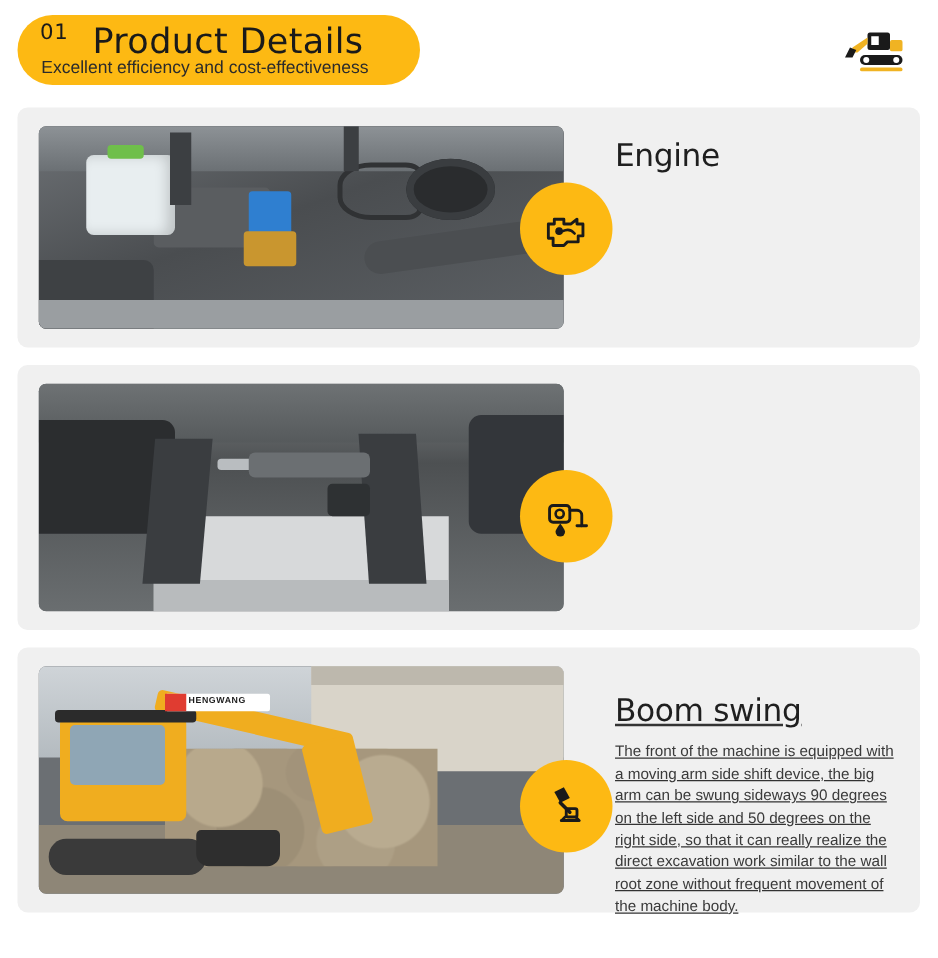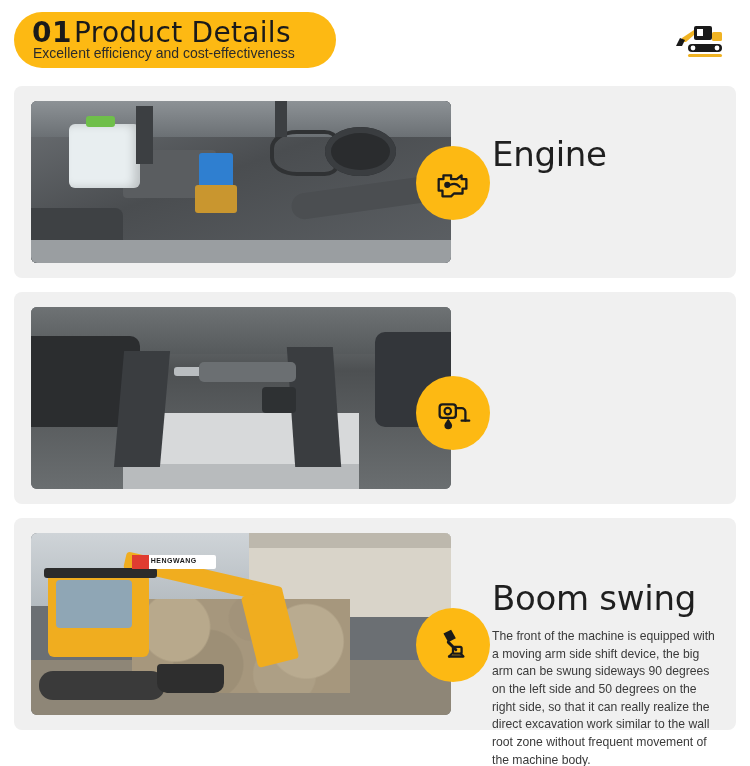--- a/index.html
+++ b/index.html
@@ -24,22 +24,22 @@
     top: 12px;
     width: 322px;
     height: 56px;
     background: #fdb913;
     border-radius: 28px;
   }
   .header-number {
     position: absolute;
     left: 32px;
     top: 16px;
-    font-size: 28px;
-    font-weight: bold;
+    font-size: 17px;
+    font-weight: normal;
     color: #1a1a1a;
     letter-spacing: 0.5px;
     font-family: "DejaVu Sans", sans-serif;
   }
   .header-title {
     position: absolute;
     left: 74px;
     top: 16px;
     font-size: 28px;
     font-weight: normal;
@@ -87,27 +87,26 @@
   .card-2 .card-photo { width: 420px; }
   .card-3 .card-photo { width: 420px; }
 
   .card-text {
     position: absolute;
     left: 478px;
     right: 16px;
     top: 24px;
   }
   .card-heading {
-    font-size: 34px;
+    font-size: 25px;
     color: #1f1f1f;
     font-weight: normal;
     margin-bottom: 10px;
     font-family: "DejaVu Sans", sans-serif;
     letter-spacing: -0.3px;
-    margin-top: 24px;
   }
   .card-body {
     font-size: 12.2px;
     line-height: 1.45;
     color: #3a3a3a;
   }
 
   .icon-circle {
     position: absolute;
     width: 74px;
@@ -282,17 +281,17 @@
   <div class="icon-circle">
     <svg viewBox="0 0 44 44" width="42" height="42">
       <path d="M12 10 l8 -4 l5 9 l-8 4 z" fill="#1a1a1a"></path>
       <path d="M17 19 l8 8" stroke="#1a1a1a" stroke-width="3" stroke-linecap="round"></path>
       <rect x="22" y="24" width="9" height="7" rx="1.5" fill="none" stroke="#1a1a1a" stroke-width="2.4"></rect>
       <path d="M18 34 h14" stroke="#1a1a1a" stroke-width="2.6" stroke-linecap="round"></path>
       <path d="M21 31 l-3 3 M30 31 l3 3" stroke="#1a1a1a" stroke-width="2.2" stroke-linecap="round"></path>
     </svg>
   </div>
 
-  <div class="card-text" style="top:36px;">
+  <div class="card-text" style="top:36px;text-decoration:underline;">
     <div class="card-heading">Boom swing</div>
     <div class="card-body">The front of the machine is equipped with a moving arm side shift device, the big arm can be swung sideways 90 degrees on the left side and 50 degrees on the right side, so that it can really realize the direct excavation work similar to the wall root zone without frequent movement of the machine body.</div>
   </div>
 </div>
 
 </body></html>

